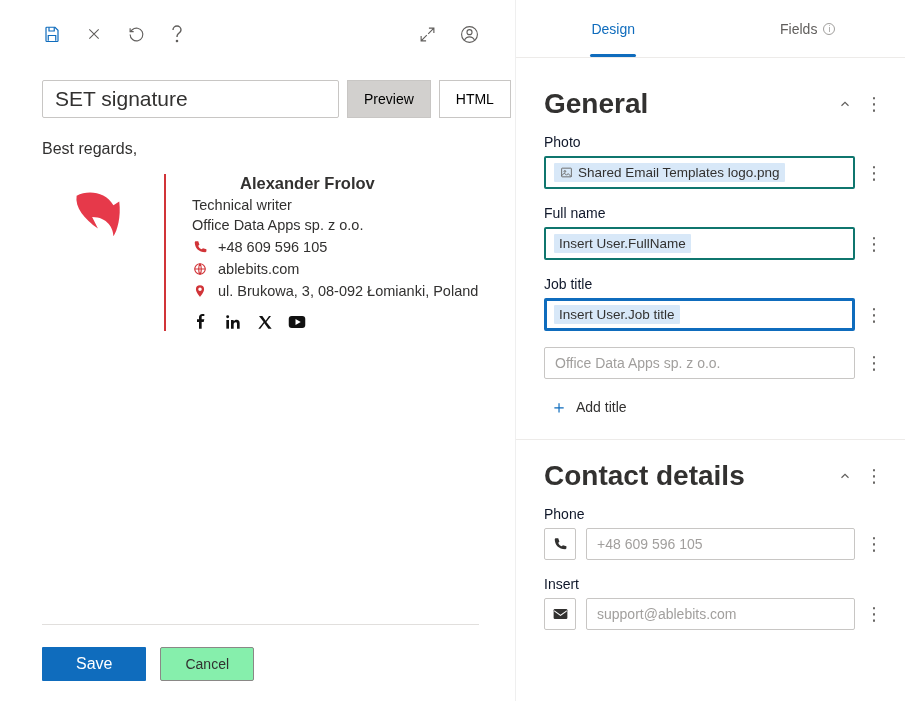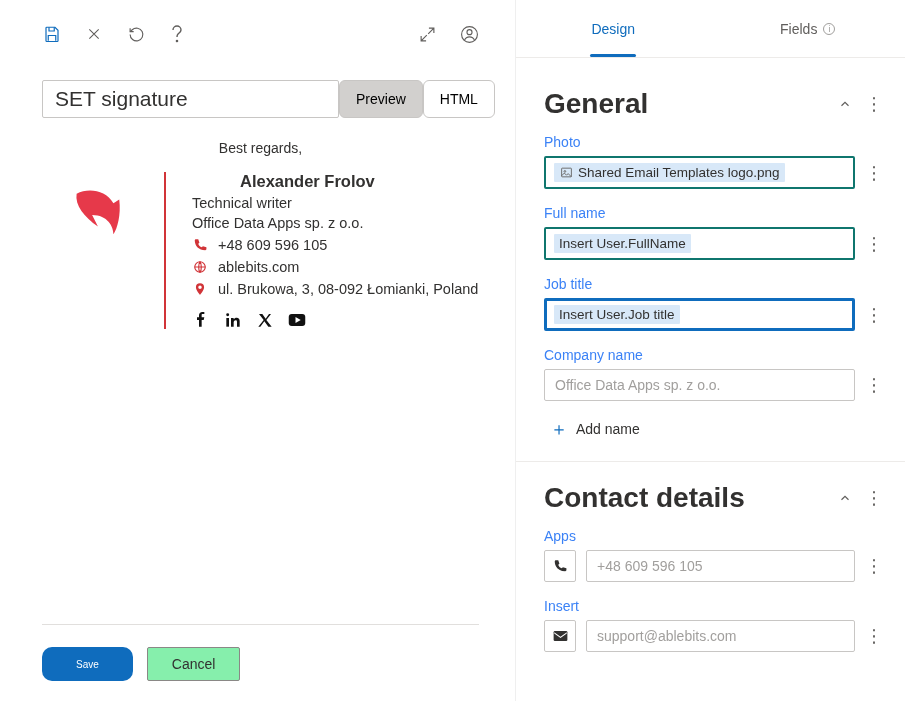--- a/index.html
+++ b/index.html
@@ -29,40 +29,40 @@
   }
   .toolbar .spacer { flex: 1; }
   .tb-icon {
     width: 20px; height: 20px;
     display: flex; align-items: center; justify-content: center;
     cursor: pointer;
     color: #605e5c;
   }
   .tb-icon.blue { color: #0f6cbd; }
   svg { display: block; }
-  .name-row { display: flex; margin-bottom: 22px; }
+  .name-row { display: flex; gap: 8px; margin-bottom: 22px; }
   .name-input {
     flex: 1;
     border: 1px solid #c8c6c4;
     border-radius: 2px;
     padding: 6px 12px;
     font-size: 21px;
     color: #323130;
     outline: none;
   }
   .seg-btn {
     border: 1px solid #c8c6c4;
     background: #fff;
     padding: 6px 16px;
     font-size: 14px;
     cursor: pointer;
-    border-radius: 6px;
+    border-radius: 0;
   }
   .seg-btn.active { background: #d2d0ce; }
-  .greeting { font-size: 14px; margin-bottom: 16px; color: #323130; text-align: center; }
+  .greeting { font-size: 16px; margin-bottom: 16px; color: #323130; }
   .sig {
     display: flex;
     gap: 18px;
     border-left: none;
     margin-left: 4px;
   }
   .sig-logo {
     width: 100px;
     display: flex; align-items: flex-start; justify-content: center;
     padding-top: 10px;
@@ -77,21 +77,21 @@
   .social .sic { width: 18px; height: 18px; color: #111; display:flex; align-items:center; justify-content:center; }
   .footer {
     margin-top: auto;
     border-top: 1px solid #e1dfdd;
     padding-top: 22px;
     display: flex;
     gap: 14px;
   }
   .btn-primary {
     background: #0f6cbd; color: #fff; border: none;
-    padding: 8px 34px; font-size: 10px; cursor: pointer; border-radius: 10px;
+    padding: 8px 34px; font-size: 16px; cursor: pointer; border-radius: 1px;
   }
   .btn-secondary {
     background: #86efac; color: #323130; border: 1px solid #8a8886;
     padding: 8px 24px; font-size: 14px; cursor: pointer; border-radius: 2px;
   }
   
   .right {
     flex: 1;
     border-left: 1px solid #efefef;
     background: #fff;
@@ -127,21 +127,21 @@
     display: flex; align-items: center; gap: 10px;
     margin-top: 20px; margin-bottom: 14px;
   }
   .section-head:first-child { margin-top: 12px; }
   .section-title { font-size: 28px; font-weight: 600; flex:1; }
   .chev, .dots {
     width: 20px; height: 20px; display:flex; align-items:center; justify-content:center;
     color: #605e5c; cursor:pointer;
   }
   .field { margin-bottom: 16px; }
-  .field-label { font-size: 14px; color: #3b82f6; margin-bottom: 6px; }
+  .field-label { font-size: 14px; color: #0f172a; margin-bottom: 6px; }
   .field-row { display: flex; align-items: center; gap: 10px; }
   .token-box {
     flex: 1;
     border: 2px solid #0f766e;
     border-radius: 2px;
     padding: 5px 8px;
     min-height: 32px;
     display: flex; align-items: center;
     background: #fff;
   }
@@ -355,46 +355,45 @@
       <div class="field-label">Job title</div>
       <div class="field-row">
         <div class="token-box focused">
           <span class="token">Insert User.Job title</span>
         </div>
         <div class="dots-v">⋮</div>
       </div>
     </div>
 
     <div class="field">
-      <div class="field-label">Company name</div>
       <div class="field-row">
         <input class="plain-input" placeholder="Office Data Apps sp. z o.o." style="">
         <div class="dots-v">⋮</div>
       </div>
     </div>
 
     <div class="add-field">
       <span class="plus">＋</span>
-      <span>Add name</span>
+      <span>Add title</span>
     </div>
 
     <div class="hr"></div>
 
     <div class="section-head">
       <div class="section-title">Contact details</div>
       <div class="chev">
           <svg width="14" height="14" viewBox="0 0 24 24" fill="none" stroke="currentColor" stroke-width="2">
             <path d="M6 15l6-6 6 6"></path>
           </svg>
         </div>
       <div class="dots-v">⋮</div>
     </div>
 
     <div class="field">
-      <div class="field-label">Apps</div>
+      <div class="field-label">Phone</div>
       <div class="field-row">
         <div class="icon-prefix">
             <svg width="14" height="14" viewBox="0 0 24 24" fill="currentColor">
               <path d="M6 2h3l2 6-2 2c1 3 3 5 6 6l2-2 6 2v3c0 1-1 2-2 2C10 21 3 14 3 4c0-1 1-2 2-2z"></path>
             </svg>
           </div>
         <input class="plain-input" placeholder="+48 609 596 105" style="">
         <div class="dots-v">⋮</div>
       </div>
     </div>

